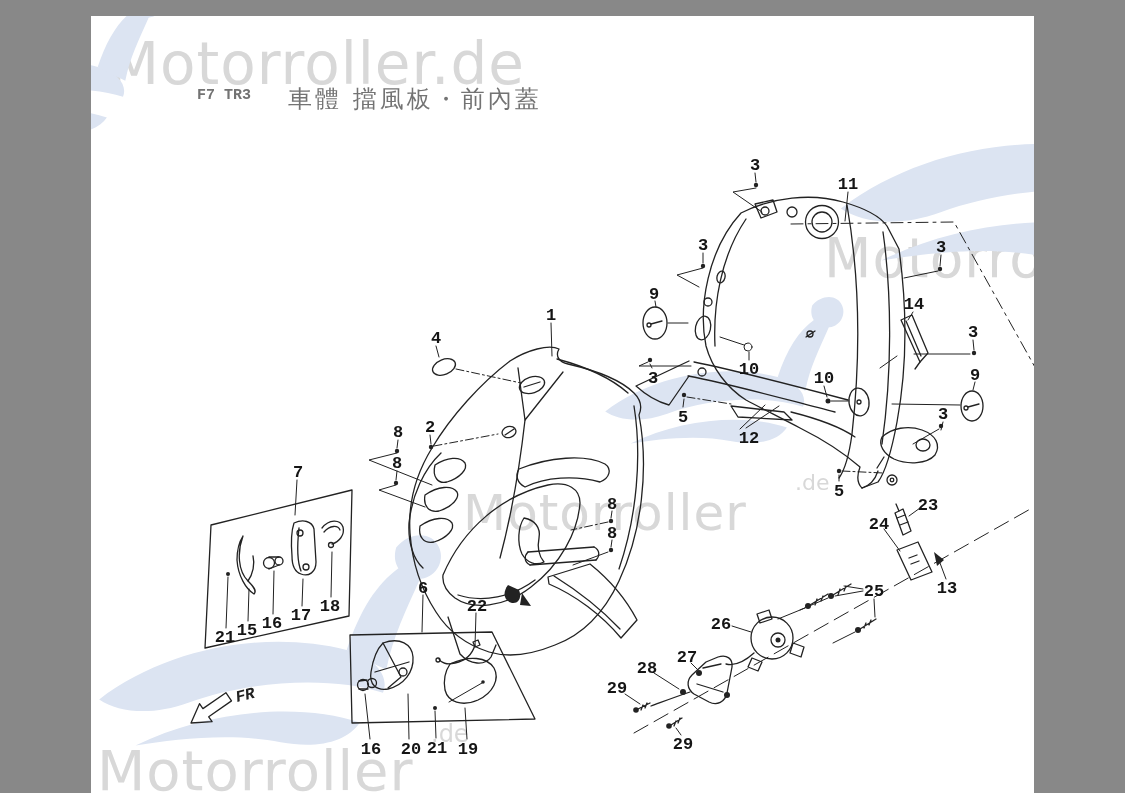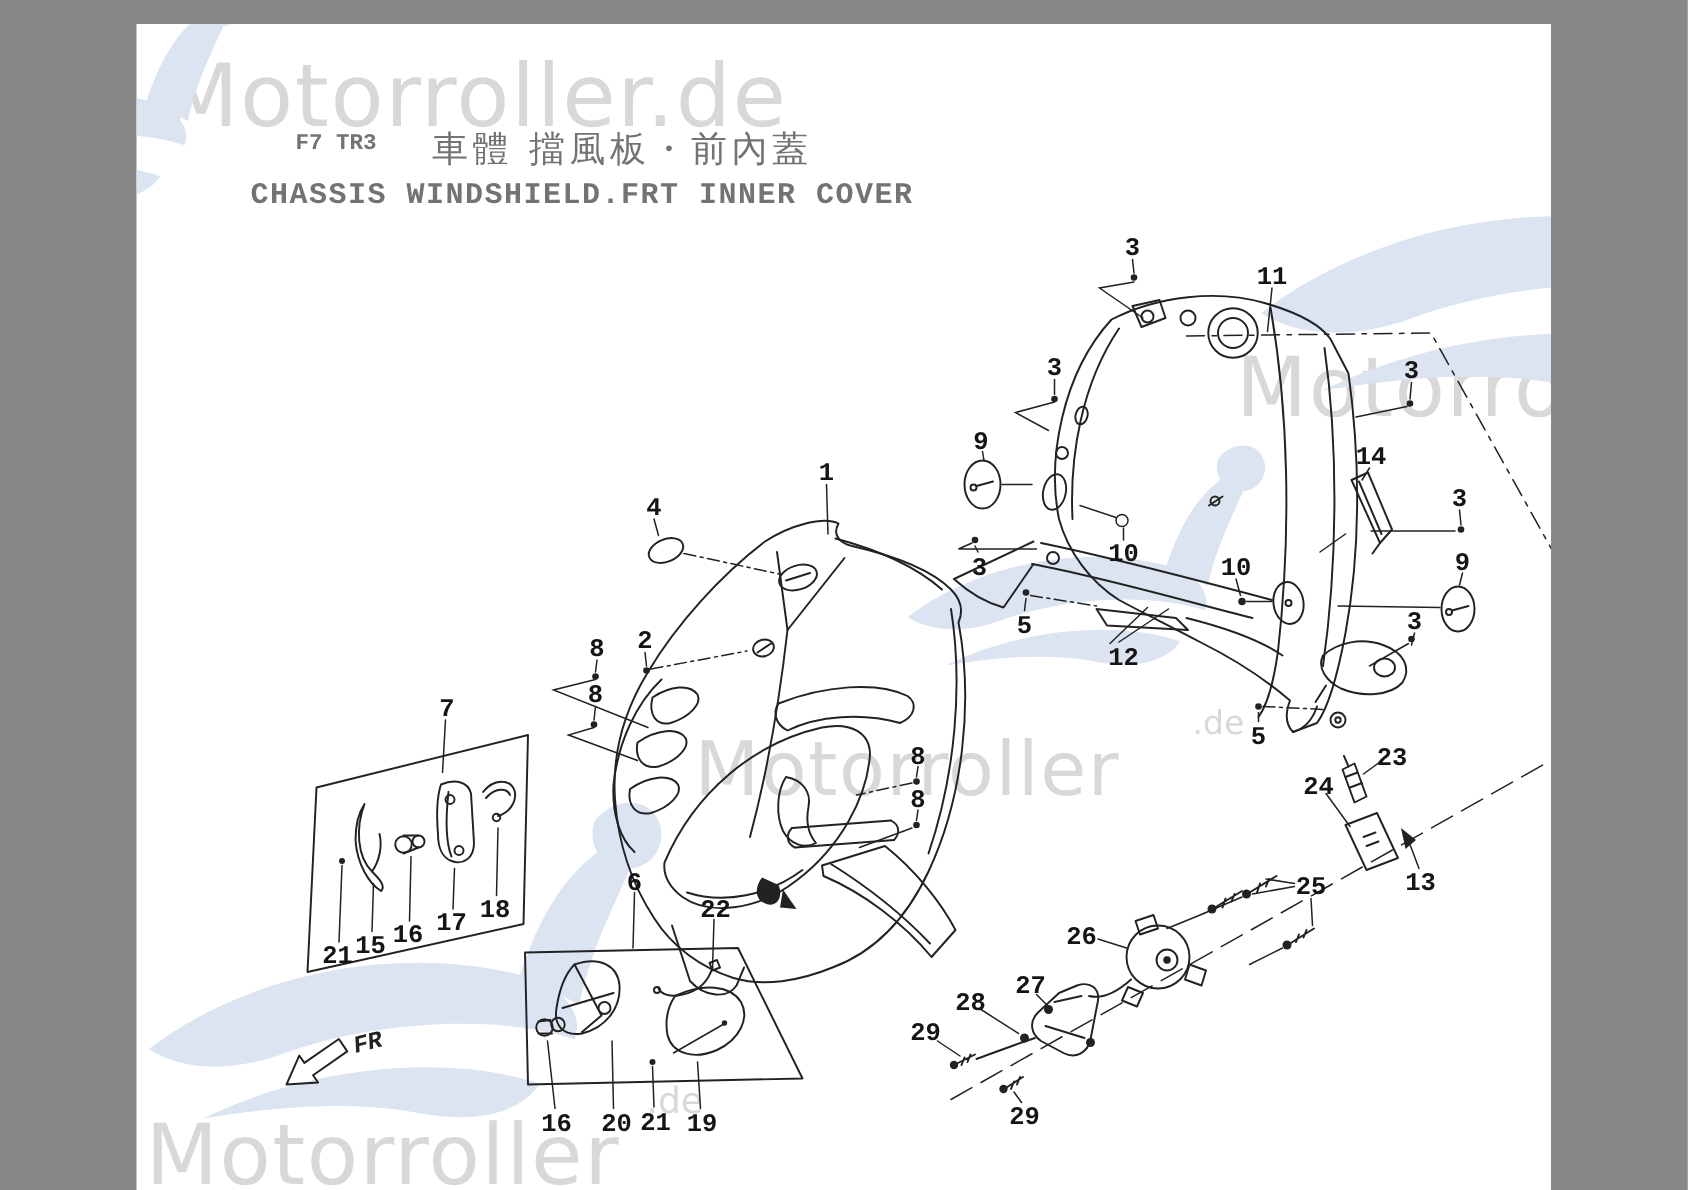--- a/index.html
+++ b/index.html
@@ -352,15 +352,14 @@
         <text x="592" y="733" class="plabel">29</text>
         <text x="280" y="738" class="plabel">16</text>
         <text x="320" y="738" class="plabel">20</text>
         <text x="346" y="737" class="plabel">21</text>
         <text x="377" y="738" class="plabel">19</text>
       </g>
   </svg>
 
   <div class="hdr hdr-code">F7 TR3</div>
   <div class="hdr hdr-cjk">車體 擋風板・前內蓋</div>
-  <div class="hdr hdr-en">CHASSIS WINDSHIELD.FRT INNER COVER</div>
 
 </div>
 
 </body></html>

